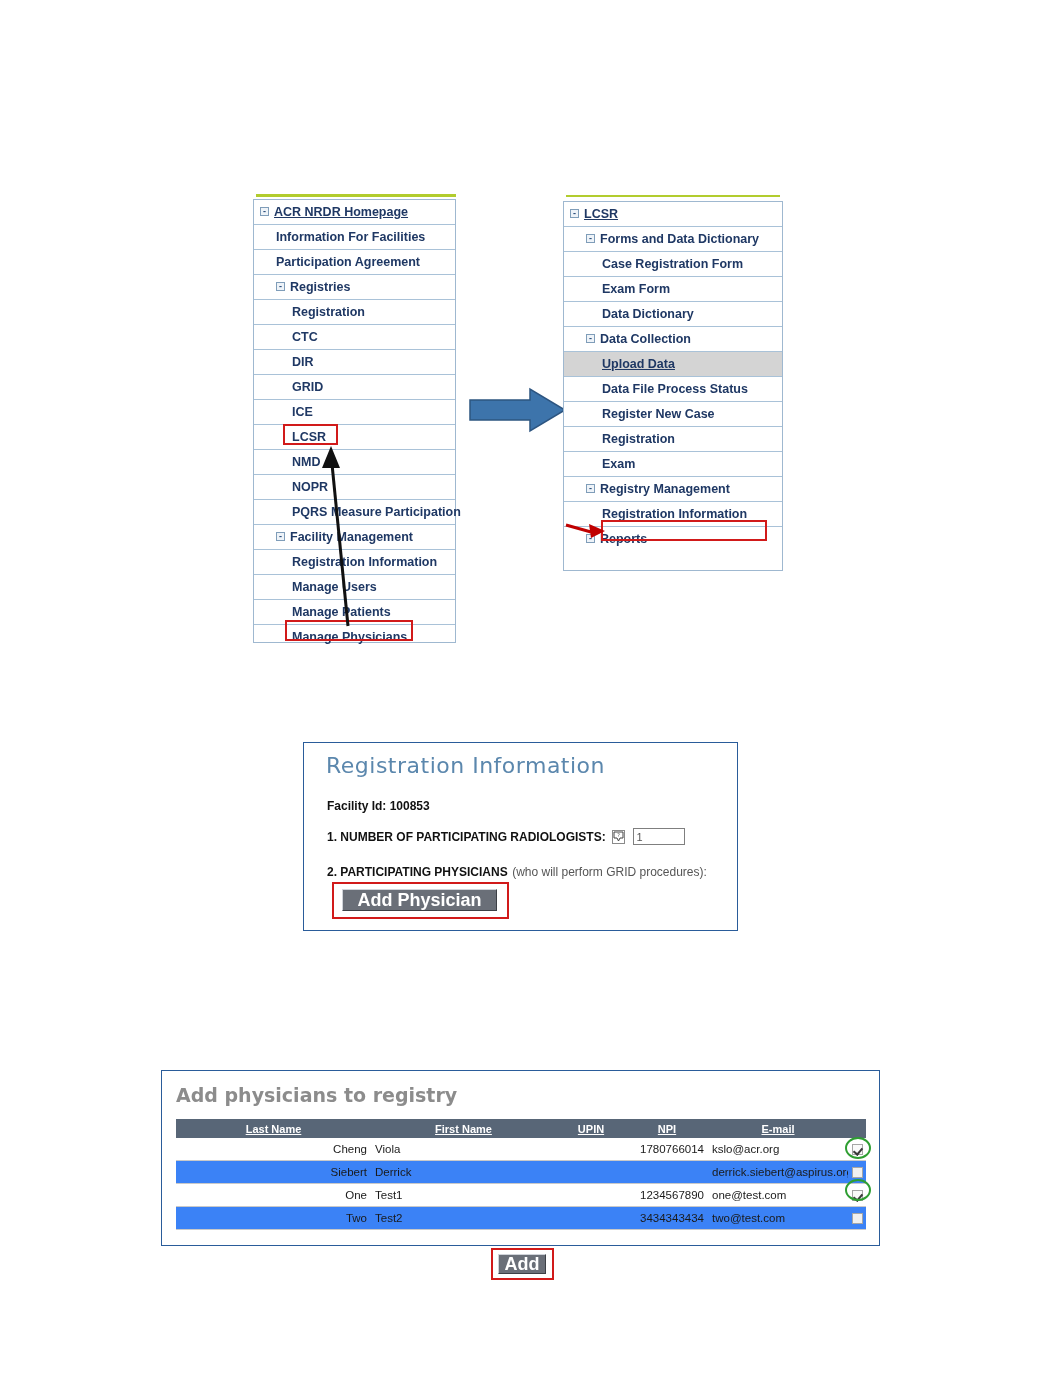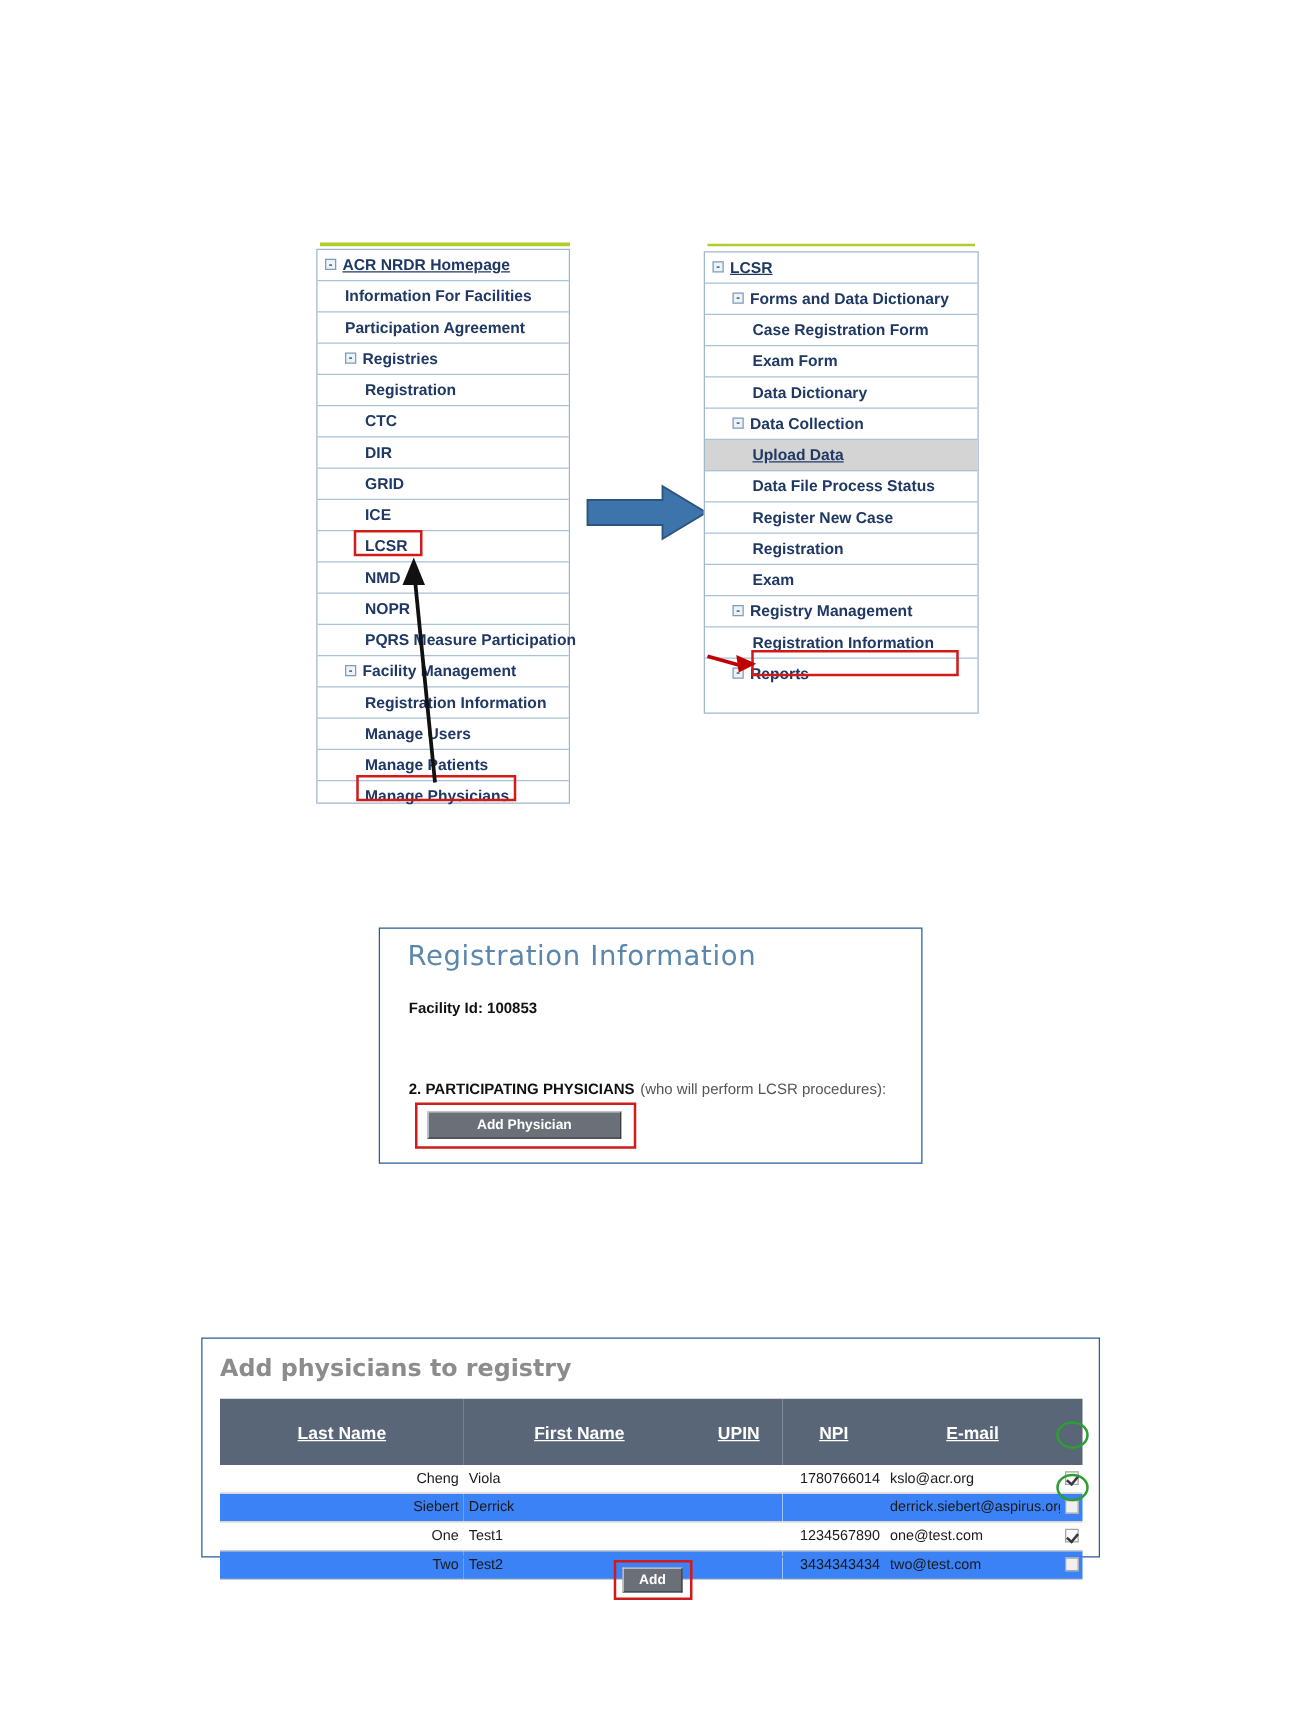--- a/index.html
+++ b/index.html
@@ -56,41 +56,41 @@
     background:#fff;font-size:11px;color:#555;padding:0 3px;line-height:17px;
     vertical-align:middle;box-sizing:border-box;
   }
   .help-ico{
     display:inline-block;width:13px;height:14px;border:1px solid #8a8a8a;
     background:#fff;vertical-align:middle;position:relative;margin:0 3px 0 2px;
     box-sizing:border-box;
   }
   .btn-gray{
     display:inline-block;background:#6a6f78;color:#ffffff;font-weight:bold;
-    font-size:11px;text-align:center;
+    font-size:18px;text-align:center;
     border-top:1px solid #cfd3d9;border-left:1px solid #cfd3d9;
     border-right:1px solid #3c4046;border-bottom:1px solid #3c4046;
     box-sizing:border-box;
   }
 
   
   .phys-card{
     position:absolute;border:1px solid #2a5c9a;background:#ffffff;box-sizing:border-box;
   }
   .phys-title{
     font-size:19px;font-weight:bold;color:#8c8c8c;
     font-family:"DejaVu Sans", sans-serif;
   }
   table.phys{
     border-collapse:collapse;width:100%;table-layout:fixed;
     font-size:11.5px;color:#1a1a1a;
   }
   table.phys thead th{
-    background:#586677;color:#ffffff;font-weight:bold;font-size:14px;
-    height:19px;padding:17px 4px;text-align:center;
+    background:#586677;color:#ffffff;font-weight:bold;font-size:11px;
+    height:19px;padding:0 4px;text-align:center;
   }
   table.phys thead th span{text-decoration:underline;}
   table.phys tbody td{
     height:20px;padding:1px 4px;border-bottom:1px solid #c9c9c9;
     overflow:hidden;white-space:nowrap;
   }
   table.phys tbody tr.alt td{background:#3b82f6;}
   td.c-last{text-align:right;}
   td.c-first{text-align:left;}
   td.c-upin{text-align:right;}
@@ -172,24 +172,34 @@
 
 <svg class="blue-arrow" style="left:563px;top:519px;width:44px;height:24px;" viewBox="0 0 44 24">
   <line x1="3" y1="6" x2="28" y2="13" stroke="#c00000" stroke-width="3"></line>
   <polygon points="42,12 26,5 28,19" fill="#c00000"></polygon>
 </svg>
 
 <div class="reg-card" style="left:303px;top:742px;width:435px;height:189px;">
   <div class="reg-title" style="position:absolute;left:22px;top:10px;">Registration Information</div>
   <div class="reg-line" style="position:absolute;left:23px;top:56px;">Facility Id: 100853</div>
 
+  <div style="position:absolute;left:23px;top:84px;white-space:nowrap;">
+    <span class="reg-line">1. NUMBER OF PARTICIPATING RADIOLOGISTS:</span>
+    <span class="help-ico">
+      <svg width="11" height="12" viewBox="0 0 11 12" style="display:block;">
+        <path d="M1 1 h9 v6 h-3 l-1.5 3 -1.5 -3 h-3 z" fill="none" stroke="#444" stroke-width="1"></path>
+        <text x="5.5" y="6.2" font-size="5" text-anchor="middle" fill="#444" font-family="DejaVu Sans, sans-serif">?</text>
+      </svg>
+    </span>
+    <span class="num-input">1</span>
+  </div>
 
   <div style="position:absolute;left:23px;top:119px;white-space:nowrap;">
     <span class="reg-line">2. PARTICIPATING PHYSICIANS</span>
-    <span class="reg-line reg-sub">(who will perform LCSR procedures):</span>
+    <span class="reg-line reg-sub">(who will perform GRID procedures):</span>
   </div>
 
   <div class="redbox" style="left:28px;top:139px;width:177px;height:37px;"></div>
   <div class="btn-gray" style="position:absolute;left:38px;top:146px;width:155px;height:22px;line-height:21px;">Add Physician</div>
 </div>
 
 <div class="phys-card" style="left:161px;top:1070px;width:719px;height:176px;">
   <div class="phys-title" style="position:absolute;left:14px;top:13px;">Add physicians to registry</div>
 
   <div style="position:absolute;left:14px;top:48px;width:690px;">

